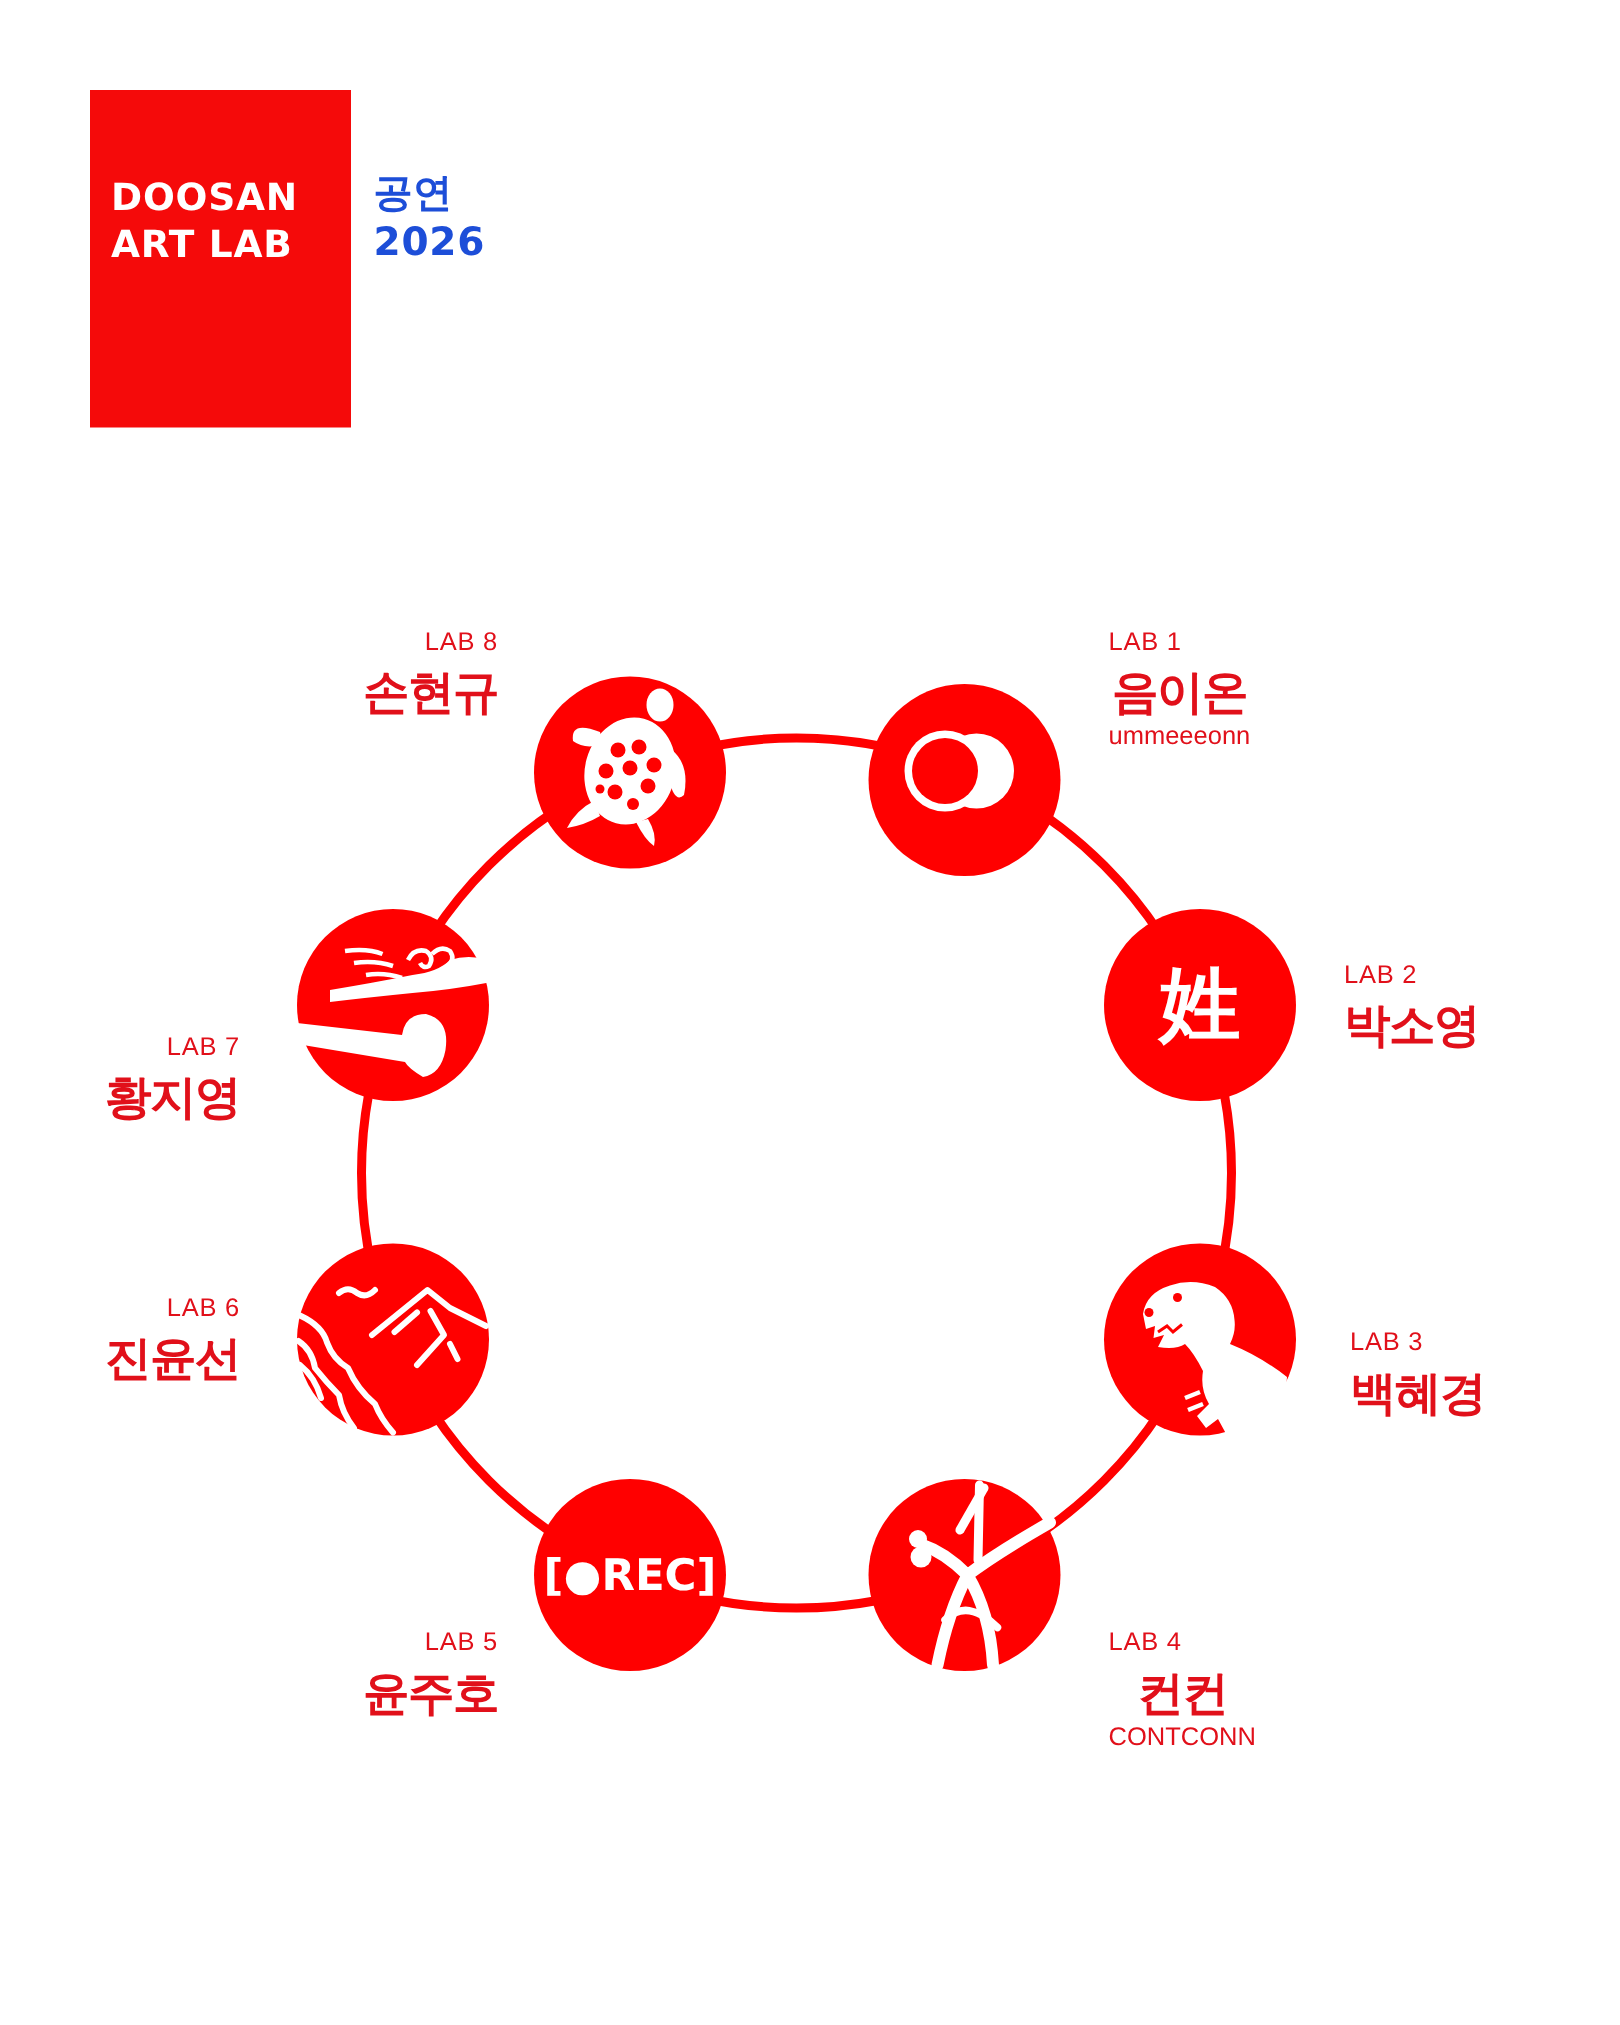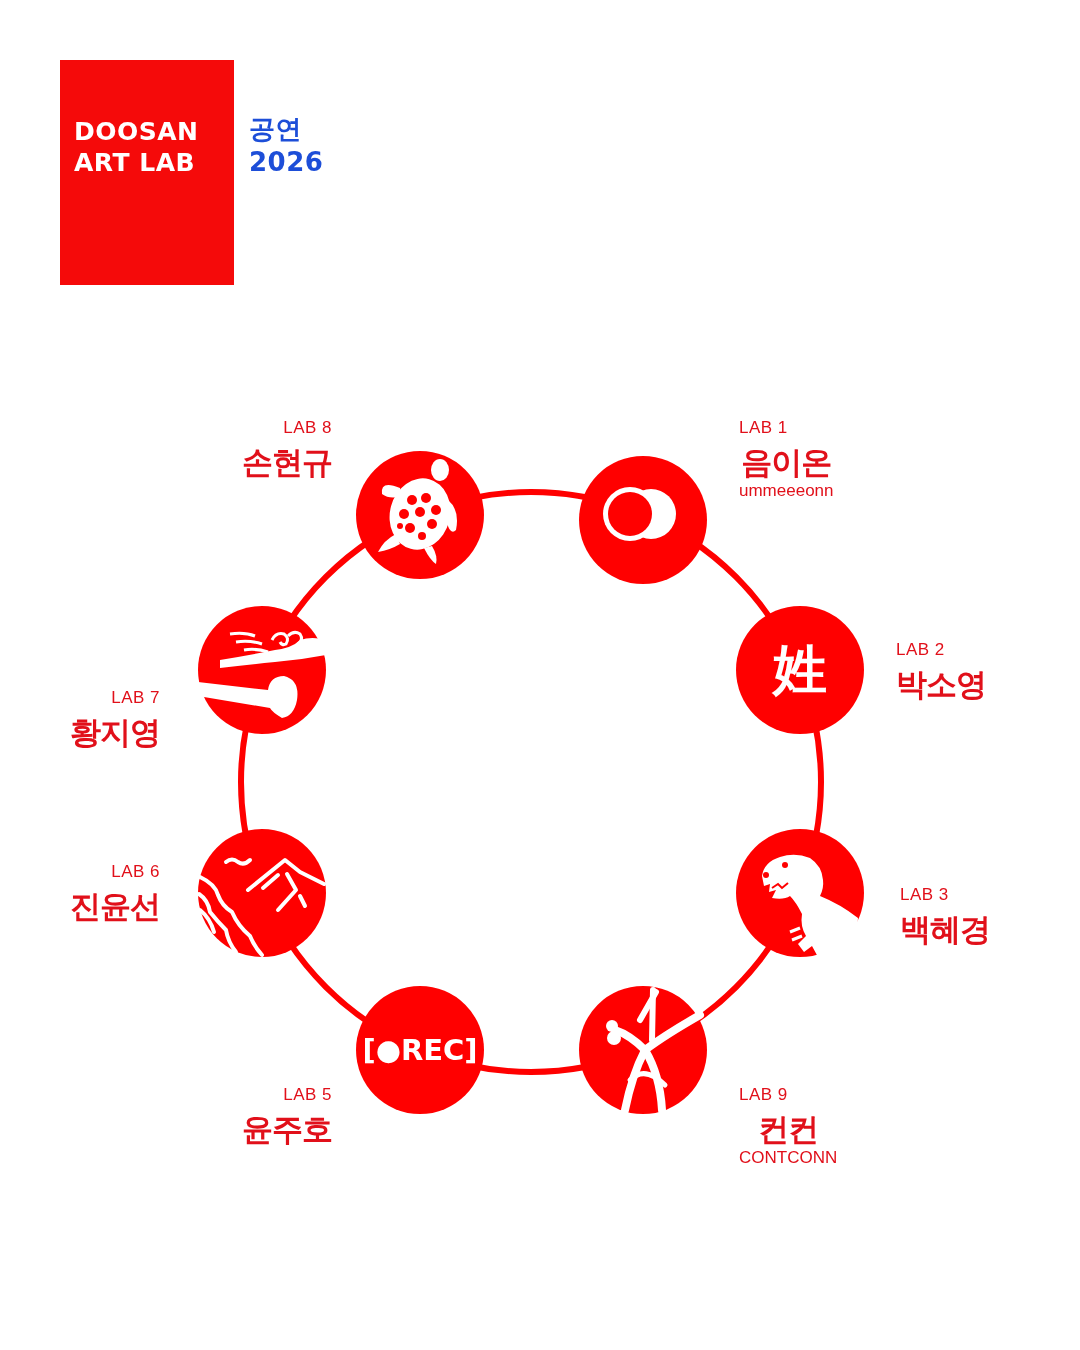--- a/index.html
+++ b/index.html
@@ -143,21 +143,21 @@
 </div>
 <div class="lab left" style="left:868px; top:635px;margin-left:28px;">
   <div class="num">LAB 2</div>
   <div class="name">박소영</div>
 </div>
 <div class="lab left" style="left:900px; top:857px;margin-top:23px;">
   <div class="num">LAB 3</div>
   <div class="name">백혜경</div>
 </div>
 <div class="lab left" style="left:739px; top:1080px;">
-  <div class="num">LAB 9</div>
+  <div class="num">LAB 4</div>
   <div class="name">컨컨</div>
   <div class="sub">CONTCONN</div>
 </div>
 
 <div class="lab right" style="right:748px; top:1080px;">
   <div class="num">LAB 5</div>
   <div class="name">윤주호</div>
 </div>
 <div class="lab right" style="right:920px; top:857px;">
   <div class="num">LAB 6</div>

